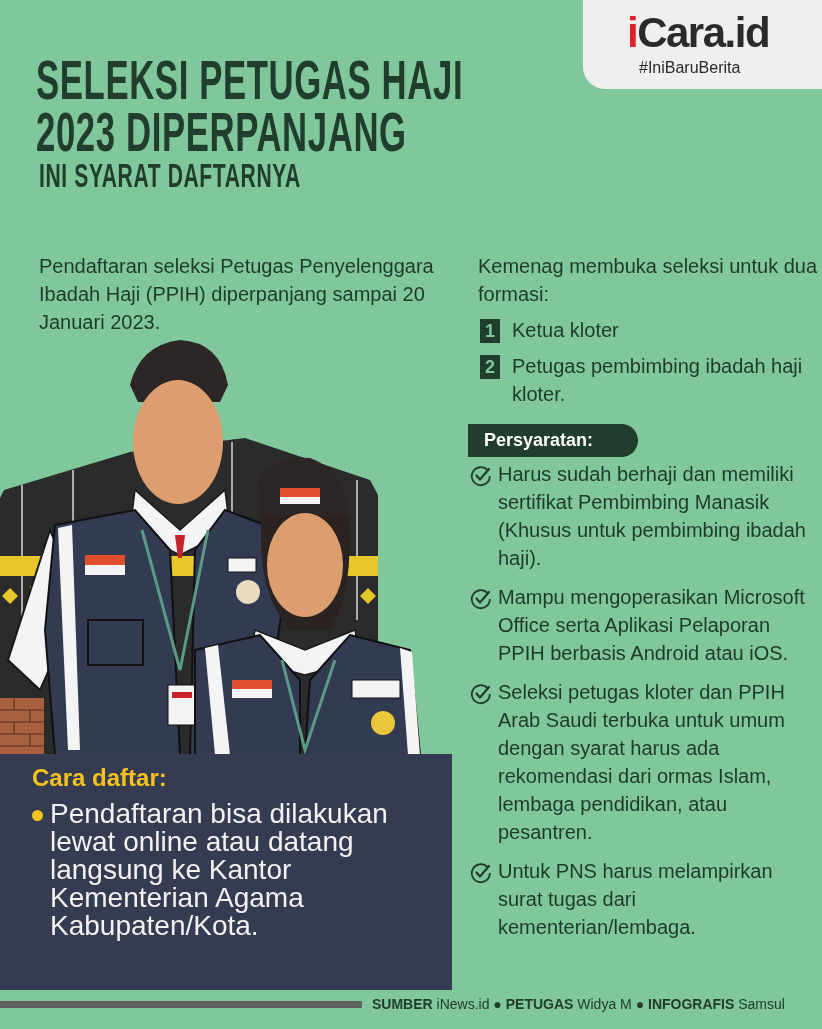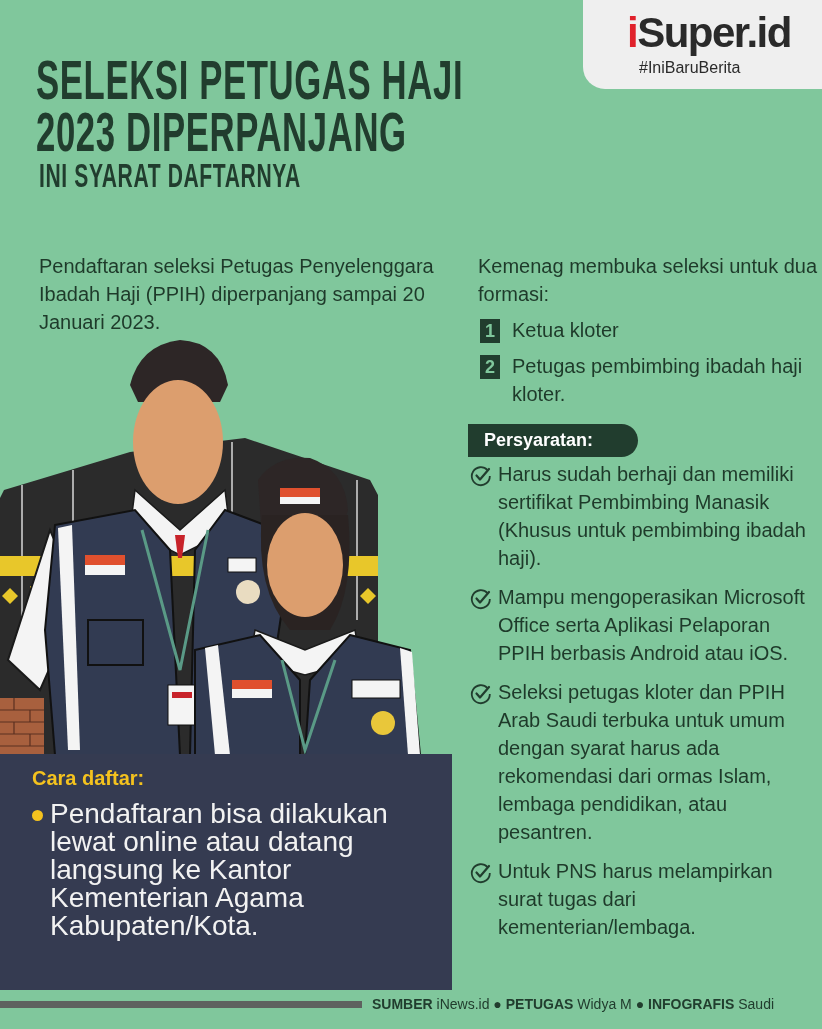--- a/index.html
+++ b/index.html
@@ -23,34 +23,34 @@
 
   .req-pill { position:absolute; left:468px; top:424px; width:170px; height:33px; background:#213d2e; border-top-right-radius:17px; border-bottom-right-radius:17px; color:#ffffff; font-weight:700; font-size:18px; line-height:33px; padding-left:16px; }
 
   .req-list { position:absolute; left:470px; top:460px; width:350px; }
   .req-item { position:relative; padding-left:28px; font-size:20px; line-height:28px; color:#1e3a2a; margin-bottom:11px; }
   .check { position:absolute; left:0; top:5px; width:22px; height:22px; }
 
   .illus { position:absolute; left:0; top:330px; width:460px; height:425px; }
 
   .cara { position:absolute; left:0; top:754px; width:452px; height:236px; background:#353b51; padding:10px 0 0 32px; }
-  .cara-title { color:#f4c21e; font-weight:700; font-size:20px; line-height:28px; }
+  .cara-title { color:#f4c21e; font-weight:700; font-size:24px; line-height:28px; }
   .cara-item { position:relative; padding-left:18px; font-size:28px; line-height:28px; color:#f2f2f2; margin-top:8px; }
   .cara-item + .cara-item { margin-top:14px; }
   .dot { position:absolute; left:0; top:10px; width:11px; height:11px; border-radius:50%; background:#f4c21e; }
 
   .footer-bar { position:absolute; left:0; top:1001px; width:362px; height:7px; background:#5e625f; }
   .footer { position:absolute; left:372px; top:996px; font-size:14px; color:#213d2e; white-space:nowrap; }
   .footer b { font-weight:700; }
 </style>
 </head>
 <body>
 
 <div class="logo-box">
-  <div class="logo-main"><span class="i-red">i</span><span>Super.id</span></div>
+  <div class="logo-main"><span class="i-red">i</span><span>Cara.id</span></div>
   <div class="logo-tag">#IniBaruBerita</div>
 </div>
 
 <div class="title-l1">SELEKSI PETUGAS HAJI</div>
 <div class="title-l2">2023 DIPERPANJANG</div>
 <div class="title-l3">INI SYARAT DAFTARNYA</div>
 
 <div class="intro">Pendaftaran seleksi Petugas Penyelenggara Ibadah Haji (PPIH) diperpanjang sampai 20 Januari 2023.</div>
 
 <div class="right">
@@ -193,14 +193,14 @@
 
 <div class="footer-bar"></div>
 <div class="footer">
   <b>SUMBER</b>
   <span>iNews.id</span>
   <span>●</span>
   <b>PETUGAS</b>
   <span>Widya M</span>
   <span>●</span>
   <b>INFOGRAFIS</b>
-  <span>Saudi</span>
+  <span>Samsul</span>
 </div>
 
 </body></html>

